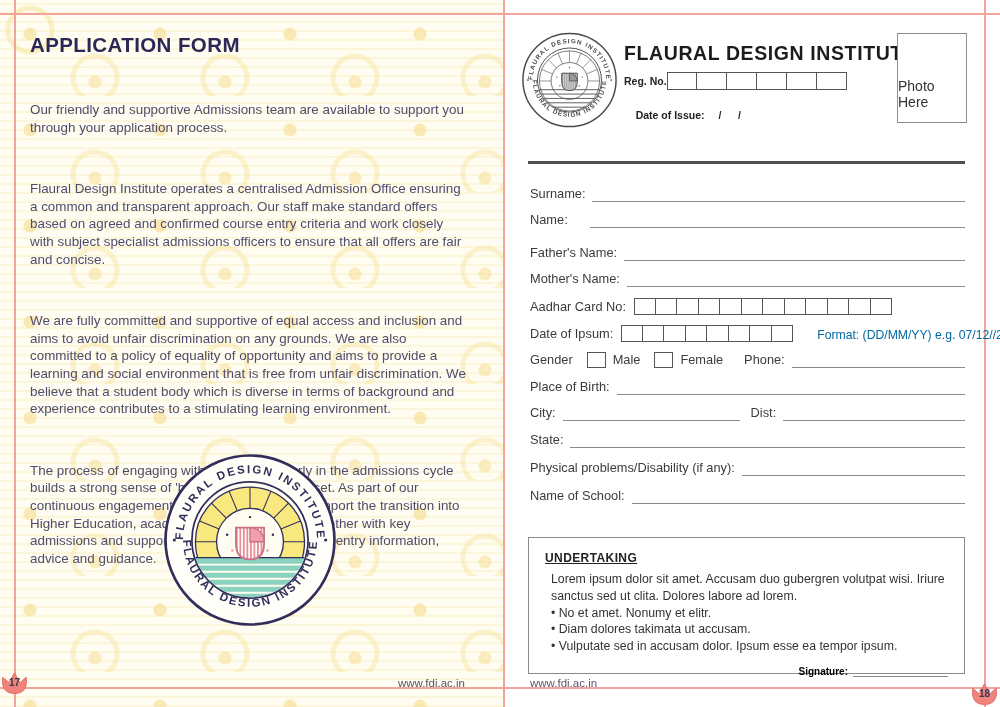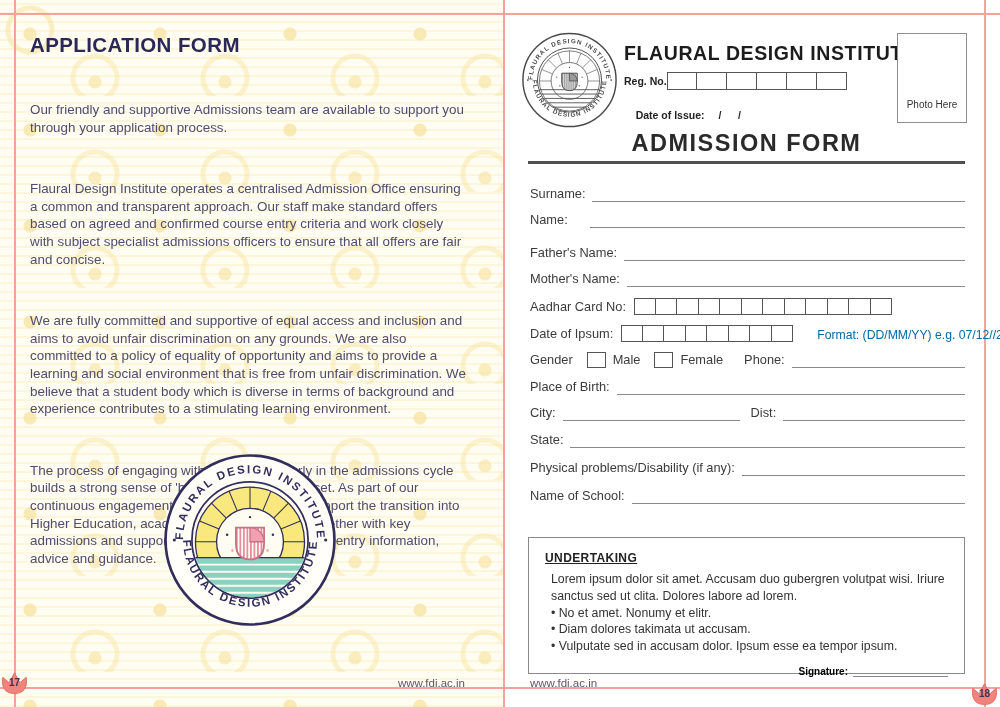--- a/index.html
+++ b/index.html
@@ -39,21 +39,21 @@
   .reg-row  { position:absolute; left:624px; top:72px; display:flex; align-items:center; }
   .reg-label { font-size:10.5px; font-weight:bold; color:#222; }
   .boxes { display:flex; }
   .boxes .cell { border:1px solid #555; border-left:none; background:#fff; }
   .boxes .cell:first-child { border-left:1px solid #555; }
   .reg-boxes .cell { width:30px; height:18px; }
   .issue-row { position:absolute; left:624px; top:97px; font-size:10.5px; font-weight:bold; color:#222; white-space:pre; }
   .issue-value { font-weight:bold; margin-left:14px; letter-spacing:1px; }
   .photo-box { position:absolute; left:897px; top:33px; width:70px; height:90px; border:1.5px solid #8E8E8E; background:#fff;
                display:flex; align-items:flex-end; justify-content:center; padding-bottom:12px; }
-  .photo-box span { font-size:10px; color:#333; }
+  .photo-box span { font-size:14px; color:#333; }
 
   .form-title { position:absolute; left:528px; top:130px; width:437px; text-align:center;
                 font-size:23.5px; font-weight:bold; letter-spacing:1.5px; color:#2A2A2A; }
   .title-rule { position:absolute; left:528px; top:161px; width:437px; height:2.5px; background:#4F4F4F; }
 
   
   .frow { position:absolute; left:530px; width:435px; display:flex; align-items:flex-end; font-size:12.8px; color:#3B3B3B; }
   .frow .lbl { white-space:nowrap; padding-bottom:1px; }
   .line { flex:1; border-bottom:1.3px solid #8A8A8A; height:14px; margin-left:7px; }
   .line.fixed { flex:none; }
@@ -235,21 +235,20 @@
   </div>
 
   <div class="issue-row">
     <span>Date of Issue:</span><span class="issue-value">/    /</span>
   </div>
 
   <div class="photo-box">
     <span>Photo Here</span>
   </div>
 
-  <div class="form-title">ADMISSION FORM</div>
   <div class="title-rule"></div>
 
   <div class="frow" style="top:186px">
     <span class="lbl">Surname:</span>
     <span class="line"></span>
   </div>
   <div class="frow" style="top:245px">
     <span class="lbl">Father's Name:</span>
     <span class="line"></span>
   </div>

